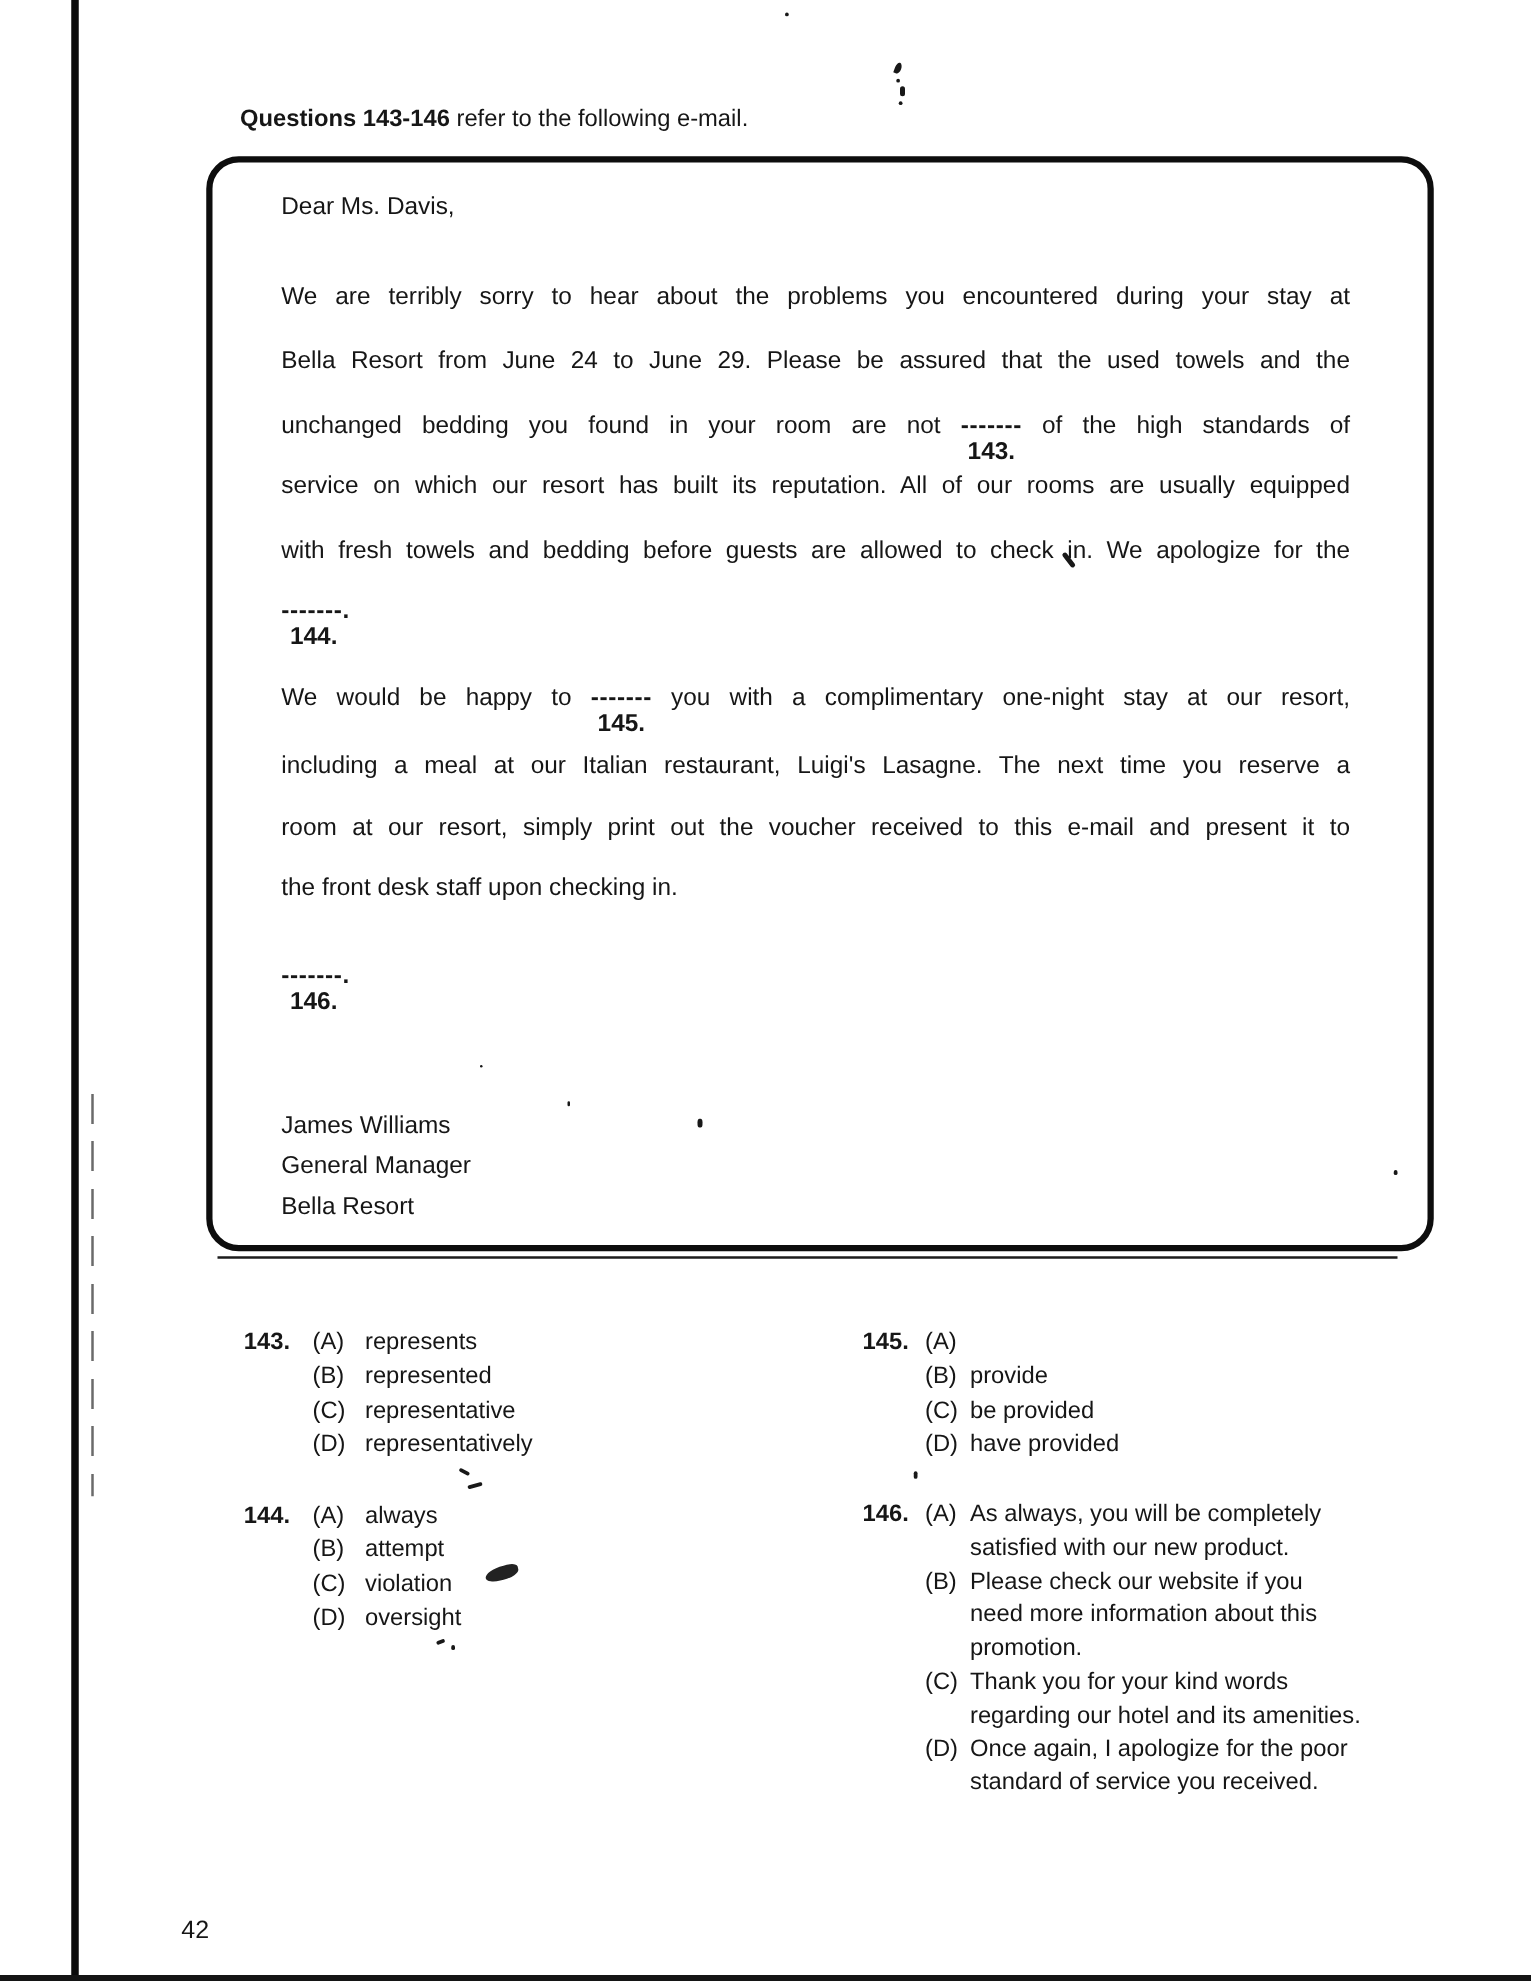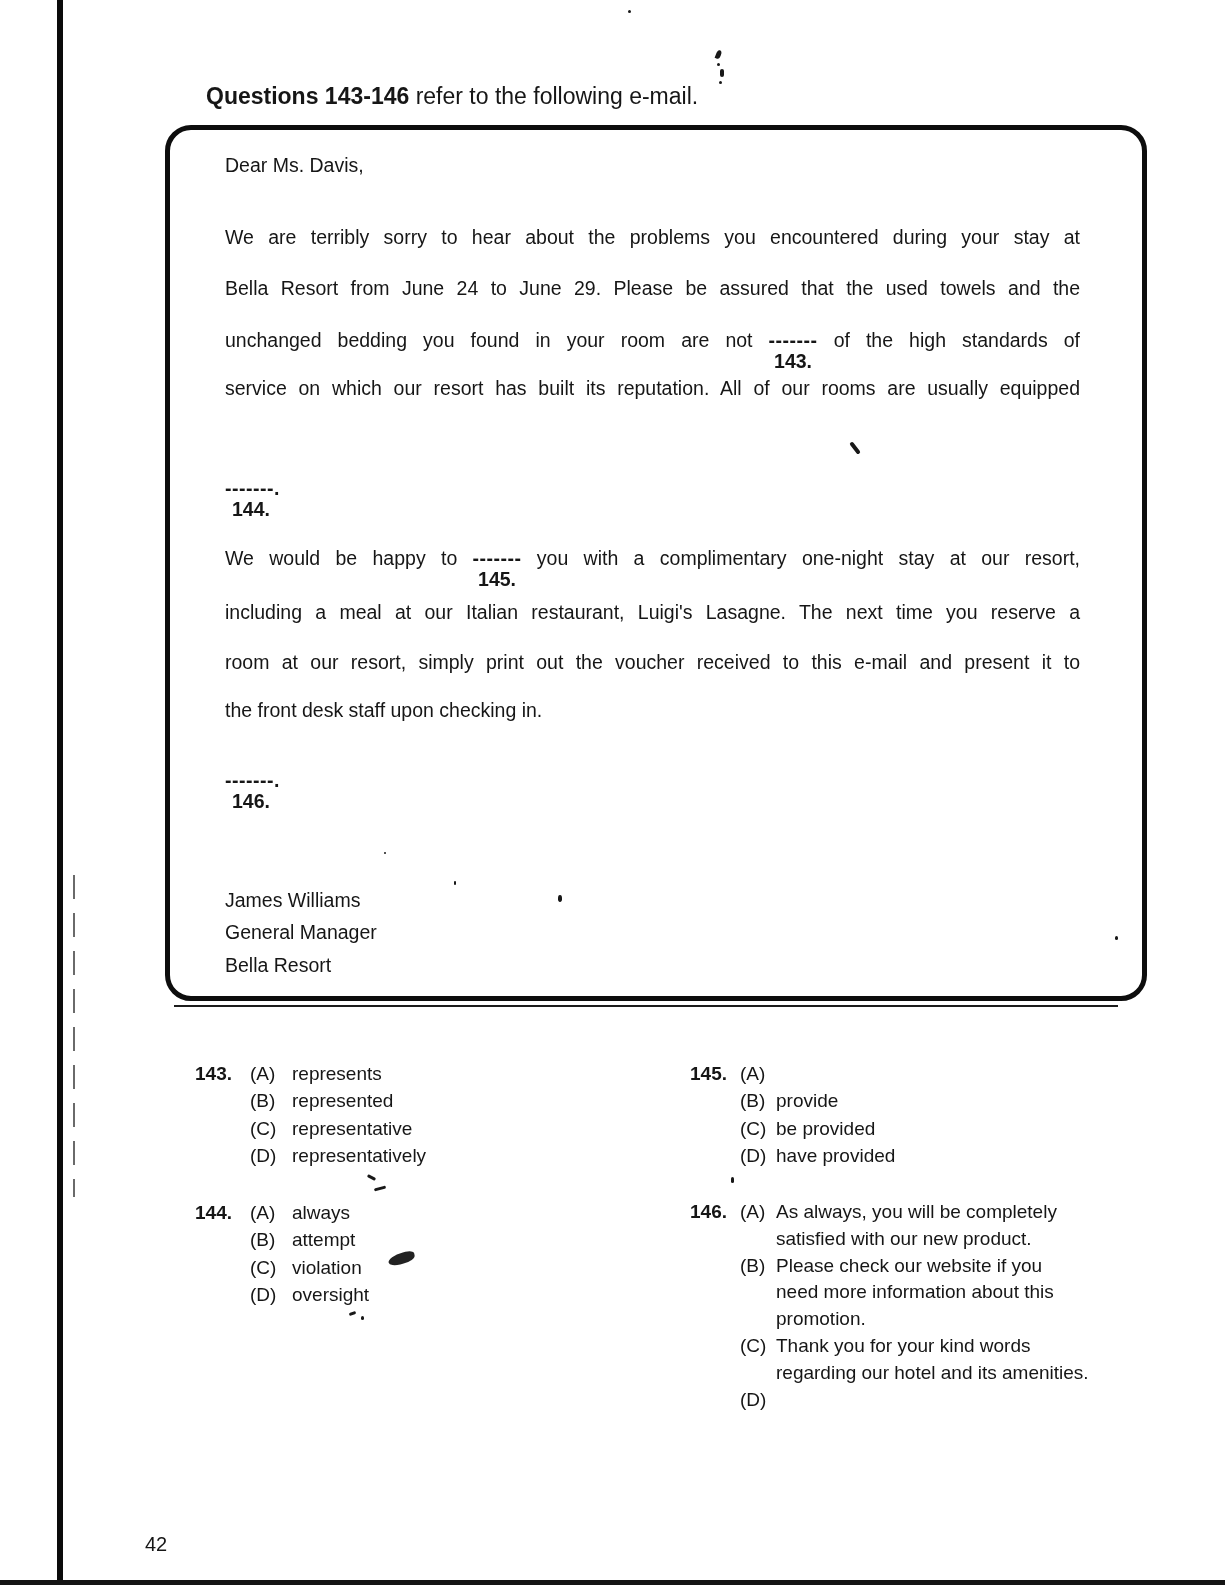--- a/index.html
+++ b/index.html
@@ -6,21 +6,21 @@
   .page{
     position:relative;width:1225px;height:1585px;background:#ffffff;
     font-family:"Liberation Sans",sans-serif;color:#161616;overflow:hidden;
   }
   
   .binding-bar{position:absolute;left:57px;top:0;width:6px;height:100%;background:#0b0b0b;}
   .scanline{position:absolute;left:73px;top:875px;width:2px;height:322px;
     background:repeating-linear-gradient(180deg,#6a6a6a 0 24px,transparent 24px 38px);}
   .bottom-edge{position:absolute;left:0;bottom:0;width:100%;height:5px;background:#141414;}
 
-  .header{position:absolute;left:206px;top:84px;font-size:23px;line-height:24px;}
+  .header{position:absolute;left:192px;top:84px;font-size:19px;line-height:24px;}
   .bold{font-weight:bold;}
 
   .email-box{
     position:absolute;left:165px;top:125px;width:982px;height:876px;
     border:5px solid #0d0d0d;border-radius:26px;box-sizing:border-box;
   }
   .email-box::after{content:"";position:absolute;left:4px;right:24px;bottom:-11px;height:2px;background:#1c1c1c;}
 
   .eline{position:absolute;left:55px;right:62px;font-size:19.5px;line-height:24px;}
   .just{text-align:justify;text-align-last:justify;}
@@ -66,20 +66,21 @@
     <div class="eline" style="top:23px">Dear Ms. Davis,</div>
     <div class="eline just" style="top:146px">Bella Resort from June 24 to June 29. Please be assured that the used towels and the</div>
 
     <div class="eline just" style="top:198px">
       <span>unchanged bedding you found in your room are not</span>
       <span class="blank-wrap"><span>-------</span><span class="blank-num">143.</span></span>
       <span>of the high standards of</span>
     </div>
 
     <div class="eline just" style="top:246px">service on which our resort has built its reputation. All of our rooms are usually equipped</div>
+    <div class="eline just" style="top:298px">with fresh towels and bedding before guests are allowed to check in. We apologize for the</div>
 
     <div class="standalone" style="top:349px">
       <div class="dash-line">-------.</div>
       <div class="snum">144.</div>
     </div>
 
     <div class="eline just" style="top:416px">
       <span>We would be happy to</span>
       <span class="blank-wrap"><span>-------</span><span class="blank-num">145.</span></span>
       <span>you with a complimentary one-night stay at our resort,</span>
@@ -183,20 +184,22 @@
     </div>
     <div class="qrow">
       <span class="qnum"></span>
       <span class="qlabel">(C)</span>
       <span class="qtext">Thank you for your kind words
 regarding our hotel and its amenities.</span>
     </div>
     <div class="qrow">
       <span class="qnum"></span>
       <span class="qlabel">(D)</span>
+      <span class="qtext">Once again, I apologize for the poor
+standard of service you received.</span>
     </div>
   </div>
 
   <div class="page-num">42</div>
 
   <div class="speck" style="left:716px;top:50px;width:5px;height:9px;border-radius:50% 50% 50% 0;transform:rotate(20deg)"></div>
   <div class="speck" style="left:717px;top:63px;width:3px;height:3px"></div>
   <div class="speck" style="left:720px;top:69px;width:4px;height:8px"></div>
   <div class="speck" style="left:719px;top:81px;width:3px;height:3px"></div>
   <div class="speck" style="left:628px;top:10px;width:3px;height:3px"></div>

